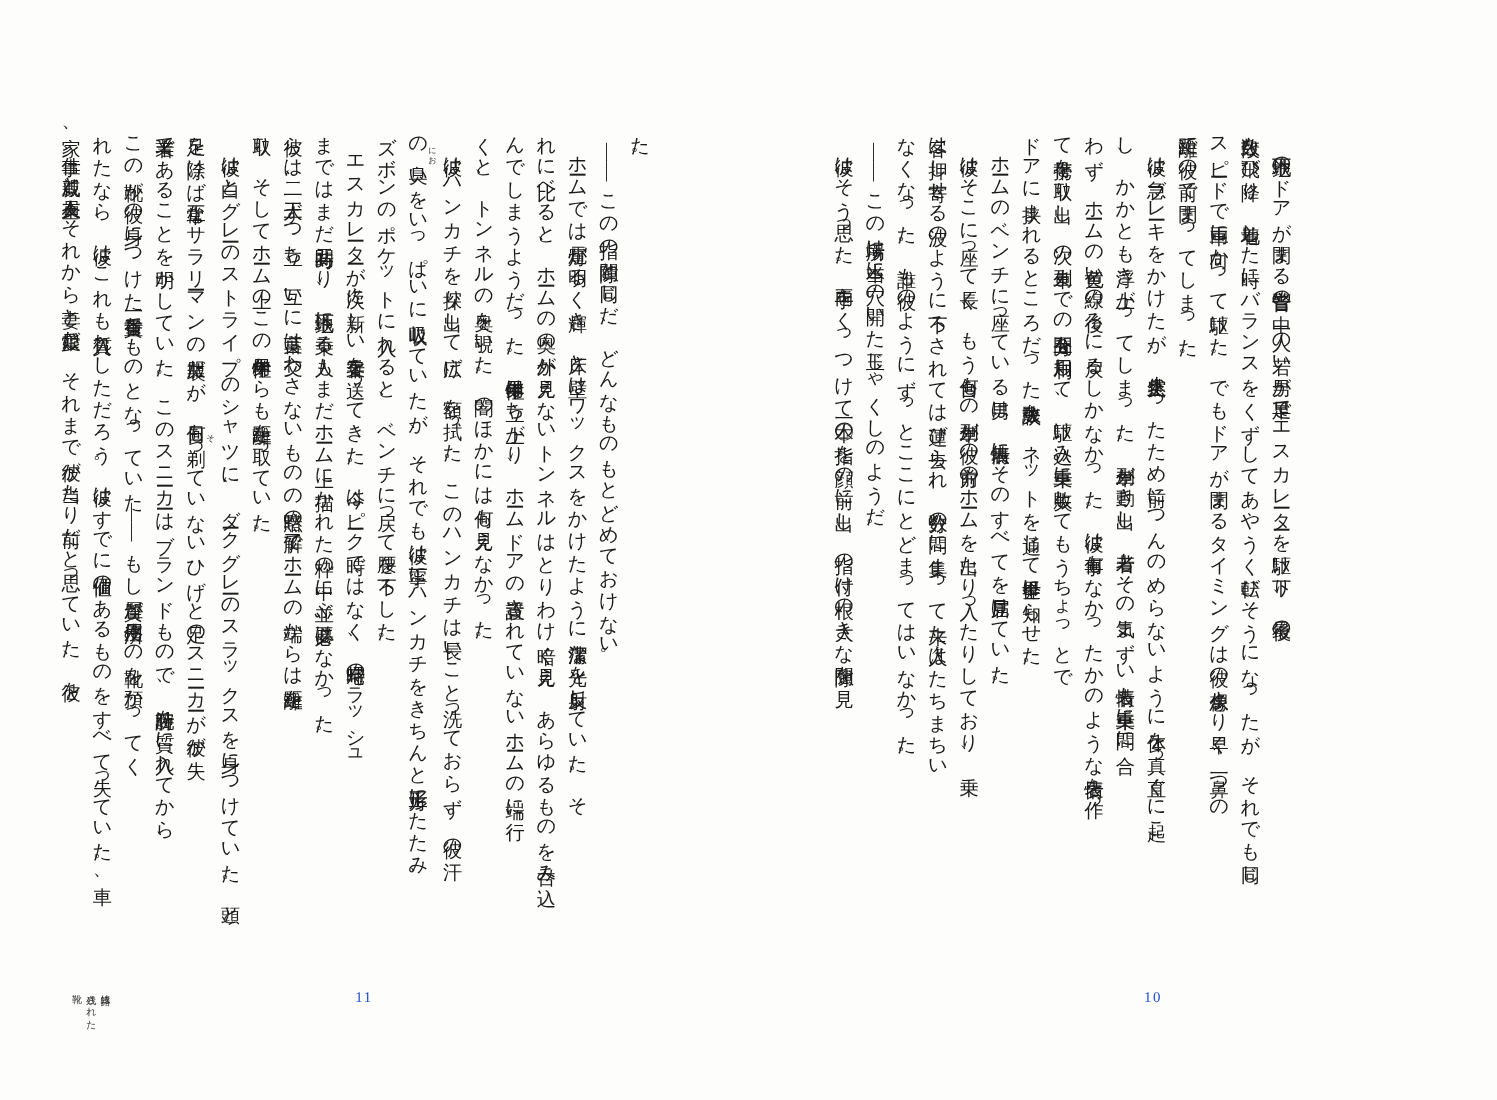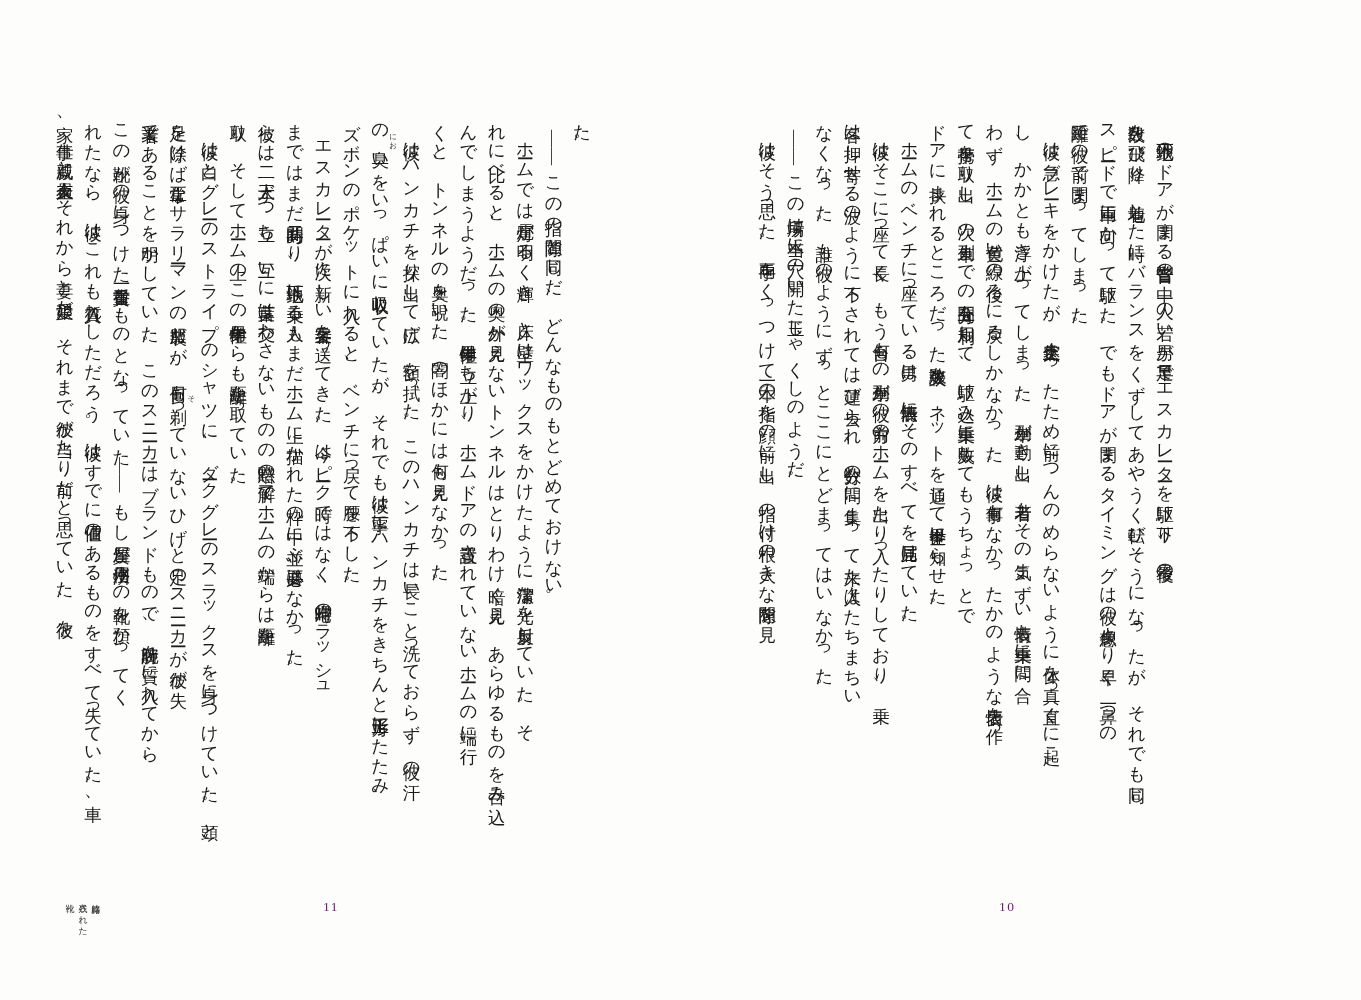--- a/index.html
+++ b/index.html
@@ -13,24 +13,24 @@
     writing-mode:vertical-rl;text-orientation:mixed;
     font-size:17.5px;line-height:28.4px;letter-spacing:0.2px;
   }
   #page-right{right:182px;}
   #page-left{right:765px;}
   .col{white-space:nowrap;height:100%;}
   ruby{ruby-align:center;}
   rt{font-size:7.5px;letter-spacing:0;color:#2a2a2a;}
   .page-number{
     position:absolute;top:899px;
-    font-size:13.5px;letter-spacing:1.5px;color:#701a75;
+    font-size:13.5px;letter-spacing:1.5px;color:#1d4ed8;
     font-variant-numeric:oldstyle-nums;
   }
-  #page-number-right{left:999px;}
+  #page-number-right{left:1040px;}
   #page-number-left{left:323px;}
   .running-title{
     position:absolute;top:897px;left:63px;height:58px;
     writing-mode:vertical-rl;text-orientation:mixed;
     font-size:9px;line-height:13px;letter-spacing:1px;color:#333;
   }
   .running-title .rt-line{white-space:nowrap;}
 </style>
 </head>
 <body style="background: rgb(253, 253, 252); color: rgb(27, 27, 27);">

